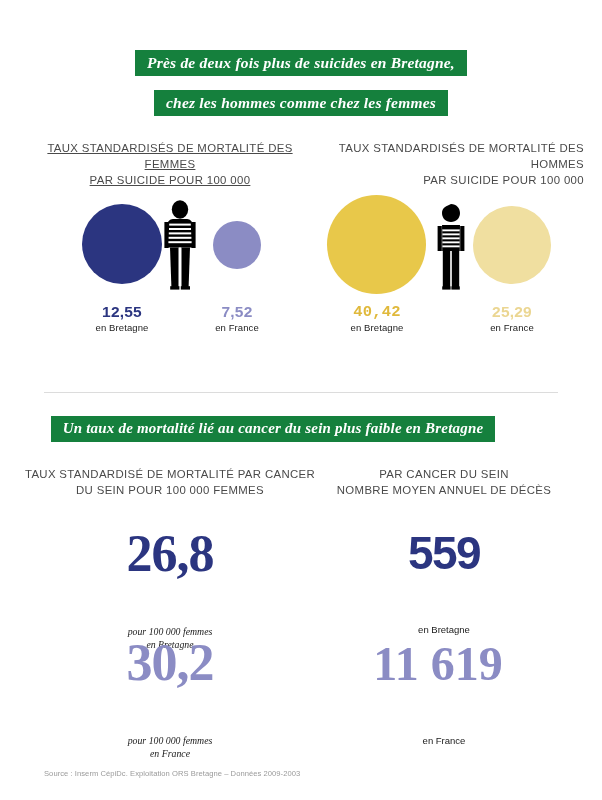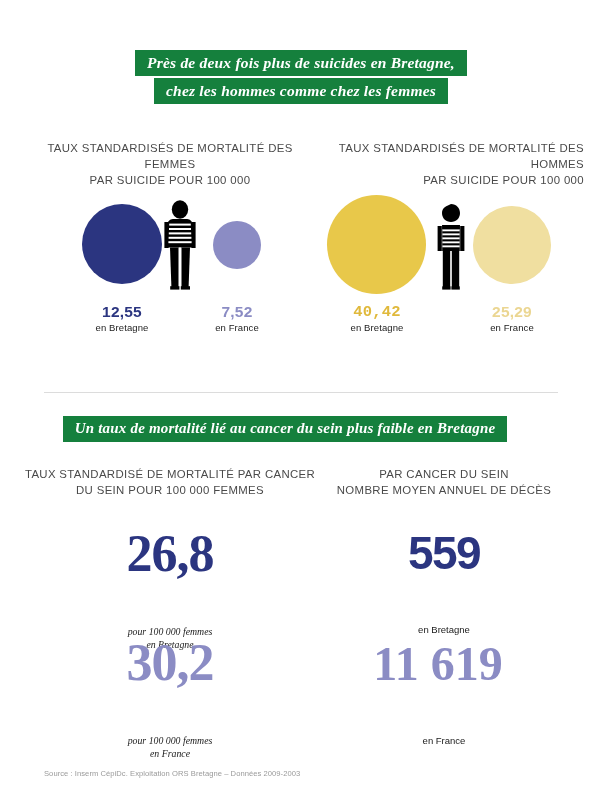--- a/index.html
+++ b/index.html
@@ -19,23 +19,23 @@
     color: #ffffff;
     font-family: "Liberation Serif", serif;
     font-style: italic;
     font-weight: bold;
     letter-spacing: .2px;
     padding: 3px 12px 4px 12px;
     white-space: nowrap;
   }
   #banner1 { position: absolute; left: 0; top: 50px; width: 602px; }
   #banner1 .banner-line { font-size: 15.5px; line-height: 19px; }
-  #banner1 .l2 { margin-top: 2px; }
-
-  #banner2 { position: absolute; left: 16px; top: 416px; width: 538px; }
+  #banner1 .l2 { margin-top: 14px; }
+
+  #banner2 { position: absolute; left: 4px; top: 416px; width: 538px; }
   #banner2 .banner-line { font-size: 15px; line-height: 19px; }
 
   
   .subtitle {
     position: absolute;
     text-align: center;
     color: #4a4a4a;
     font-size: 11.4px;
     line-height: 16px;
     letter-spacing: .35px;
@@ -110,21 +110,21 @@
 </head>
 <body>
 
 <div class="page">
 
   <div id="banner1" class="banner-wrap">
     <div class="banner-line l1">Près de deux fois plus de suicides en Bretagne,</div>
     <div class="banner-line l2">chez les hommes comme chez les femmes</div>
   </div>
 
-  <div class="subtitle" style="left:26px; top:140px; width:288px;">
+  <div class="subtitle" style="left:26px; top:140px; width:288px;text-decoration:underline;">
     <div>TAUX STANDARDISÉS DE MORTALITÉ DES FEMMES</div>
     <div>PAR SUICIDE POUR 100 000</div>
   </div>
 
   <div class="subtitle" style="left:296px; top:140px; width:288px;text-align:right;">
     <div>TAUX STANDARDISÉS DE MORTALITÉ DES HOMMES</div>
     <div>PAR SUICIDE POUR 100 000</div>
   </div>
 
   <div class="stat-block" style="left:0; top:0; width:602px; height:0;">

